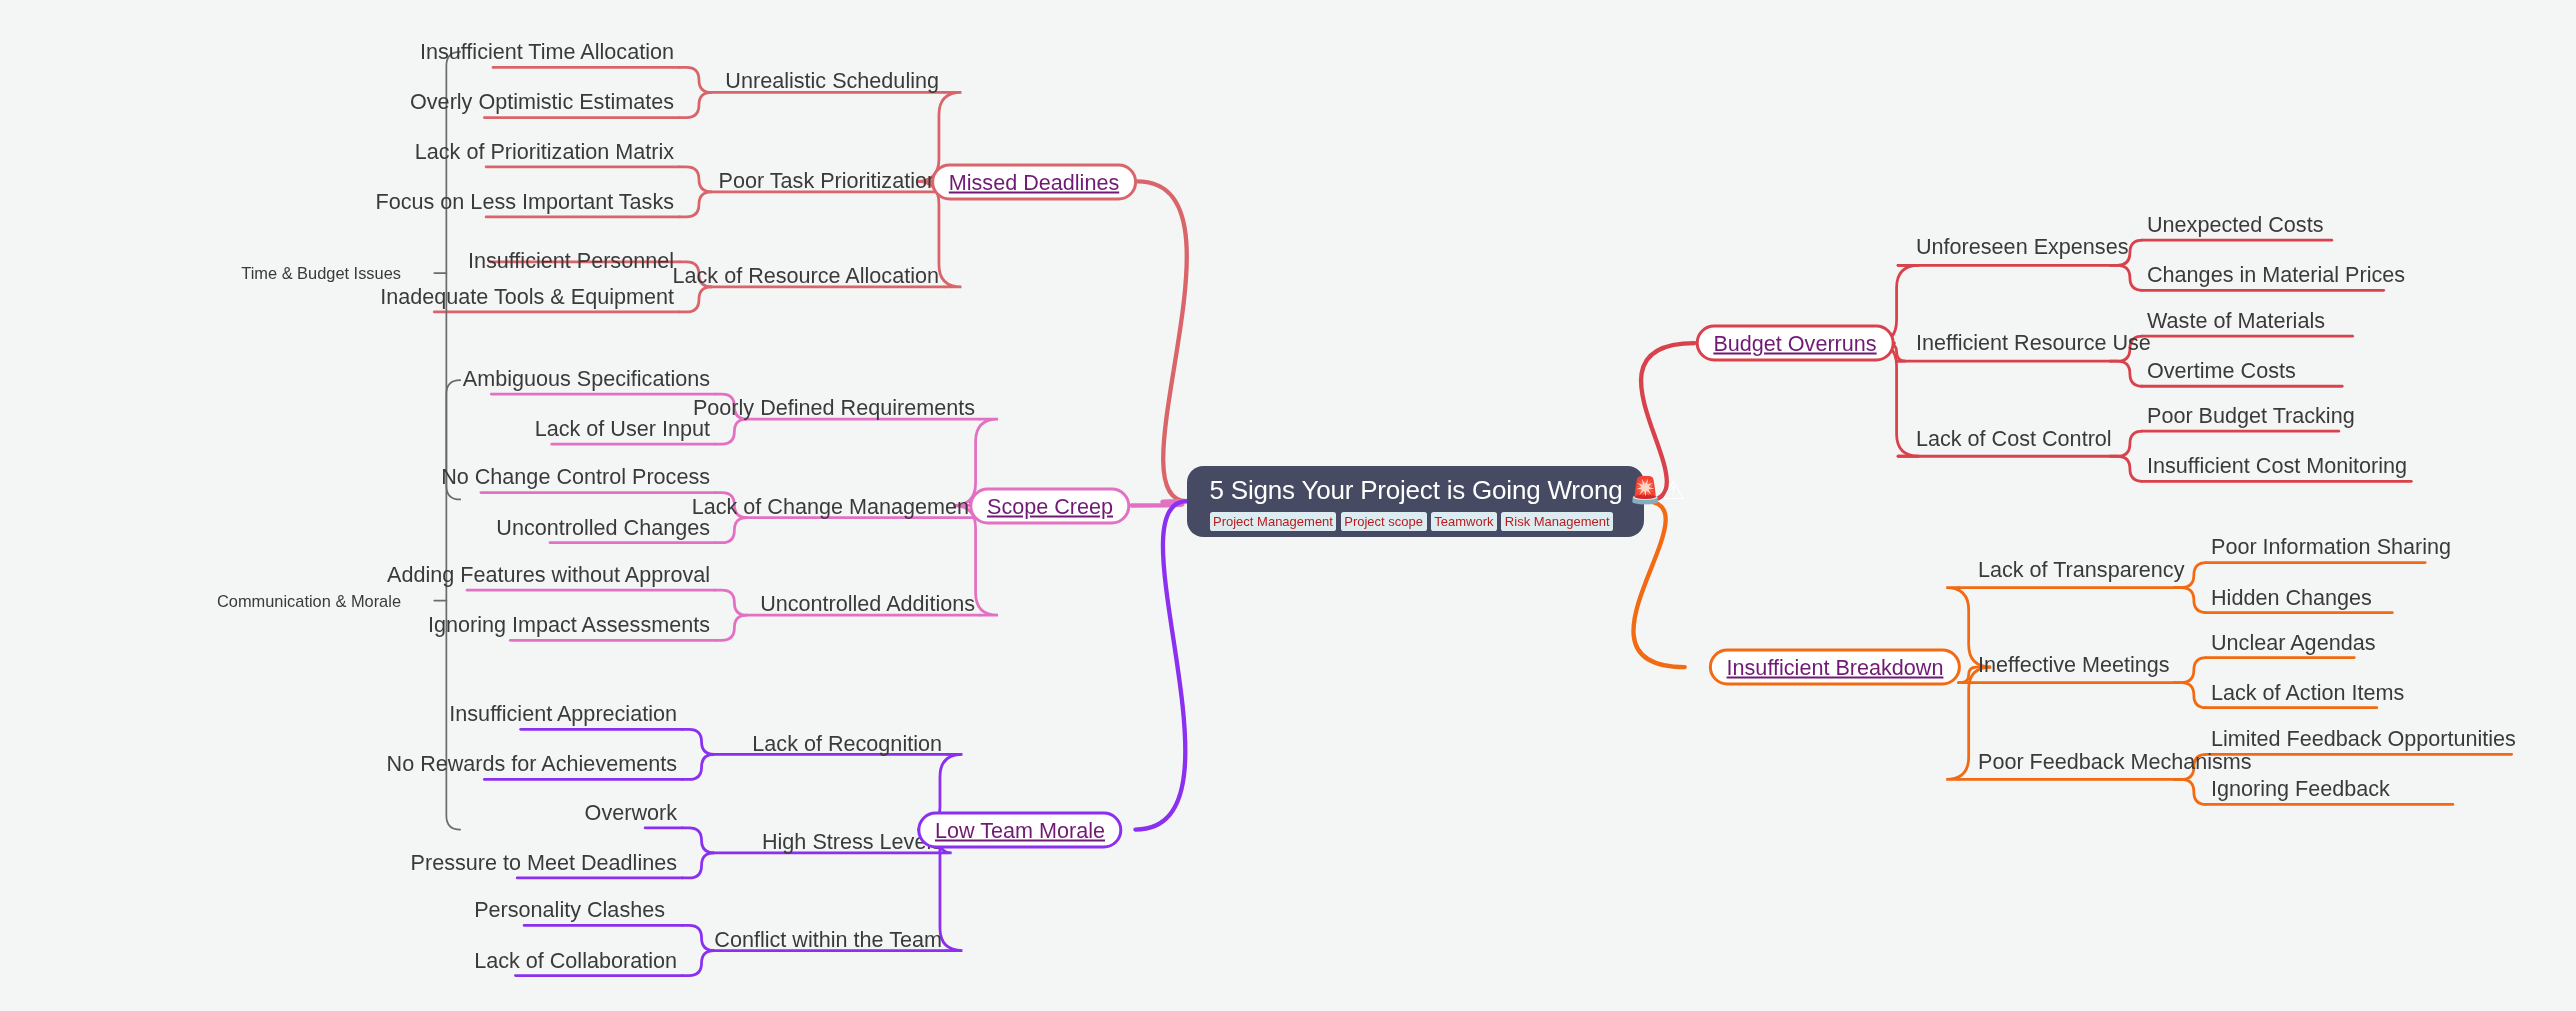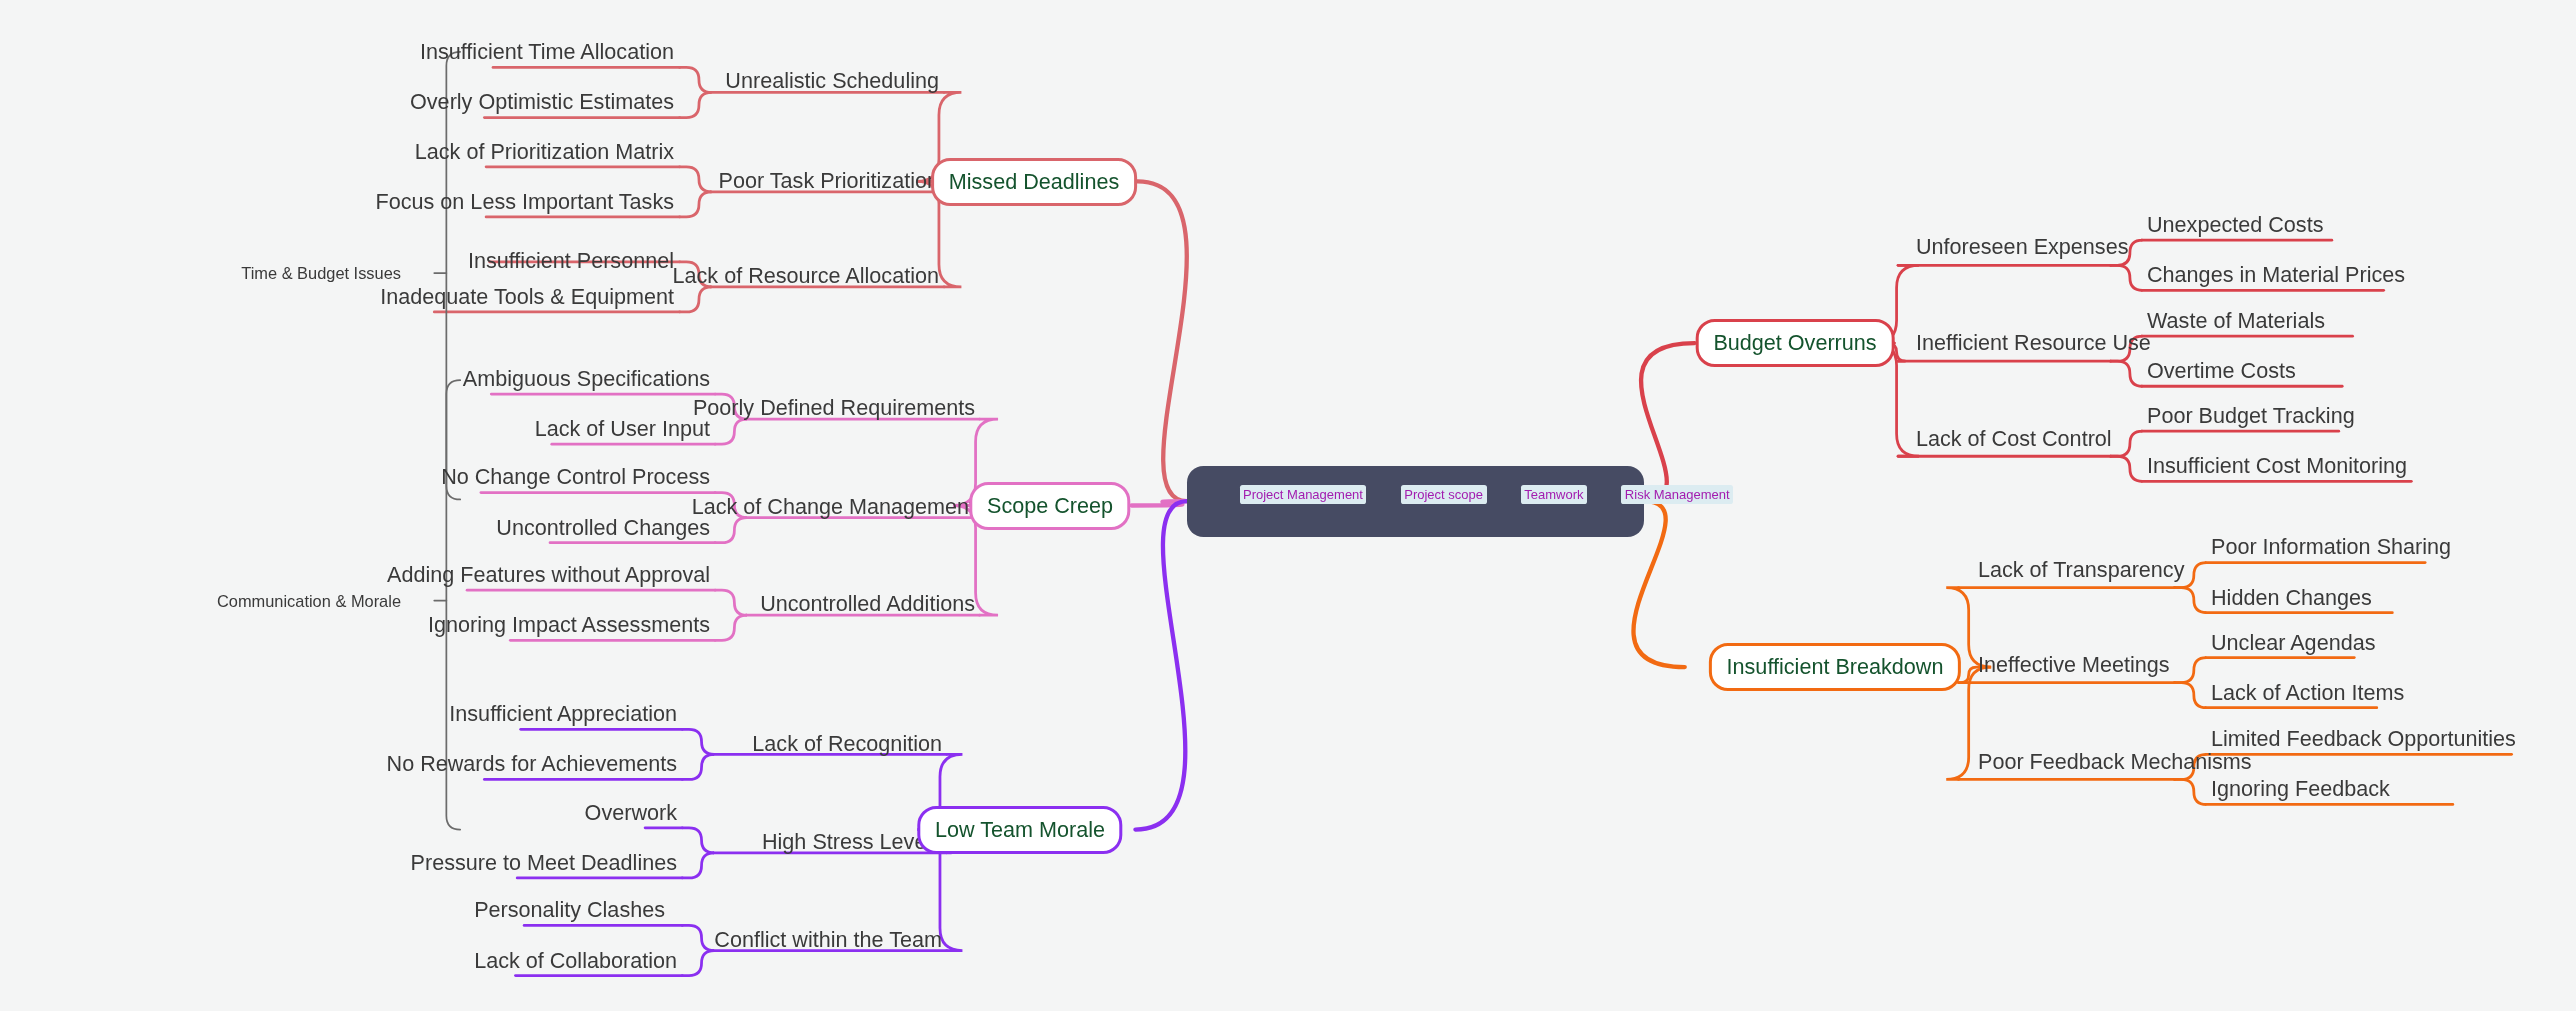--- a/index.html
+++ b/index.html
@@ -40,43 +40,43 @@
     white-space:nowrap;
     letter-spacing:-0.2px;
   }
   #central .tags{
     margin-top:7.8px;
     display:flex;
     gap:4.3px;
   }
   #central .tag{
     background:#dcecf1;
-    color:#a21caf;
+    color:#b91c1c;
     font-size:13px;
     line-height:1;
     padding:2.6px 3.5px 3.5px 3.5px;
     border-radius:2.6px;
     white-space:nowrap;
-    margin-left:30px;
   }
 
   
   .pill{
     position:absolute;
     background:#ffffff;
     border:3.5px solid #cc4b52;
     border-radius:19px;
-    height:48px;
+    height:37px;
     display:flex;align-items:center;justify-content:center;
     padding:0 14.7px;
     box-sizing:border-box;
     font-size:21.6px;
-    color:#14532d;
+    color:#701a75;
     white-space:nowrap;
     transform:translate(-50%,-50%);
+    text-decoration:underline;
   }
 
   
   .group-lbl{
     position:absolute;
     font-size:16.4px;
     color:#3a3a3a;
     white-space:nowrap;
     transform:translate(-100%,-50%);
   }
@@ -229,20 +229,21 @@
       <div class="lbl l" style="left: 2211px; top: 609px;">Hidden Changes</div>
       <div class="lbl l" style="left: 1978px; top: 676px;">Ineffective Meetings</div>
       <div class="lbl l" style="left: 2211px; top: 654px;">Unclear Agendas</div>
       <div class="lbl l" style="left: 2211px; top: 704px;">Lack of Action Items</div>
       <div class="lbl l" style="left: 1978px; top: 773px;">Poor Feedback Mechanisms</div>
       <div class="lbl l" style="left: 2211px; top: 750px;">Limited Feedback Opportunities</div>
       <div class="lbl l" style="left: 2211px; top: 800px;">Ignoring Feedback</div>
     </div>
 
   <div id="central">
+    <div class="title">5 Signs Your Project is Going Wrong 🚨⚠</div>
     <div class="tags" id="central-tags">
         <span class="tag">Project Management</span>
         <span class="tag">Project scope</span>
         <span class="tag">Teamwork</span>
         <span class="tag">Risk Management</span>
       </div>
   </div>
 <div class="pill" style="left: 1034px; top: 182px; border-color: rgb(217, 101, 107);">Missed Deadlines</div>
     <div class="pill" style="left: 1050px; top: 506px; border-color: rgb(226, 113, 196);">Scope Creep</div>
     <div class="pill" style="left: 1020px; top: 830px; border-color: rgb(139, 47, 240);">Low Team Morale</div>

